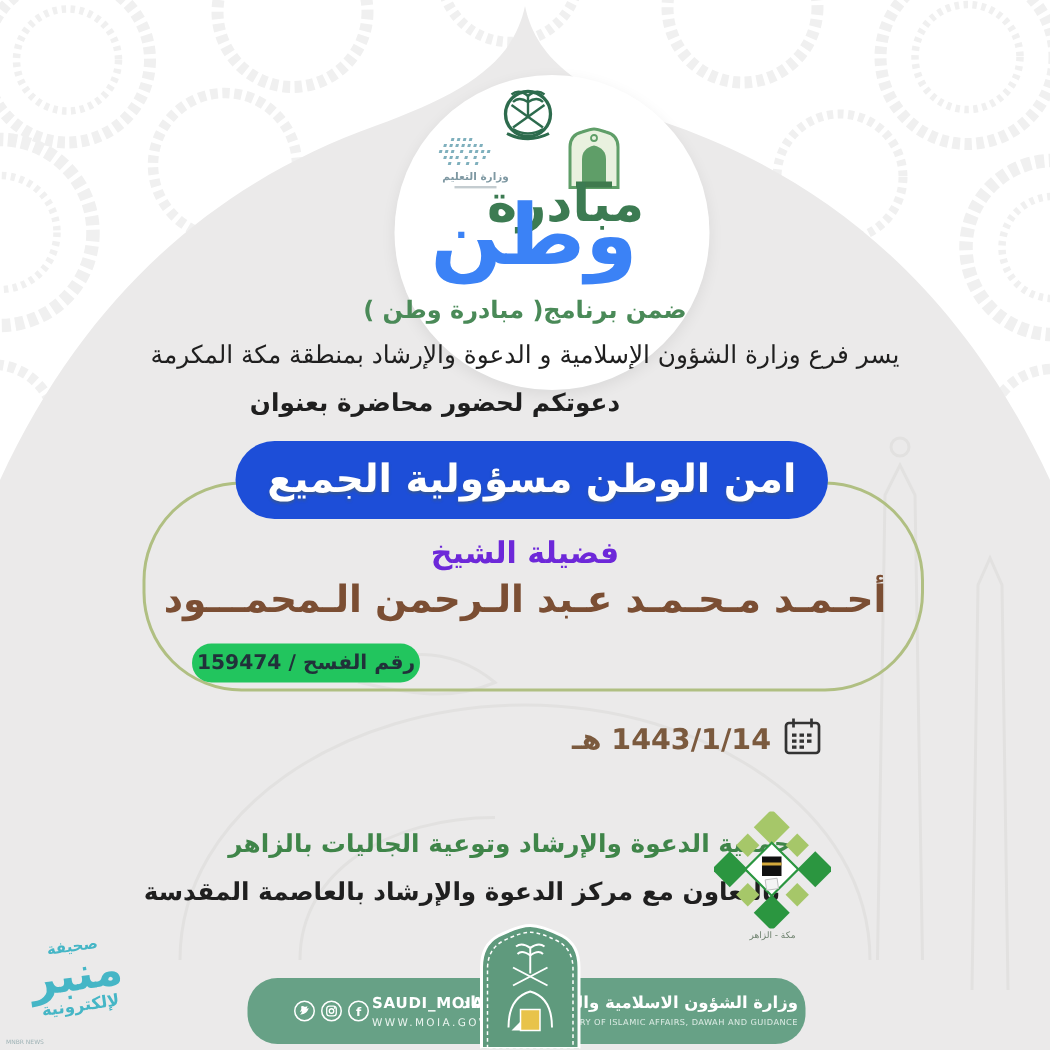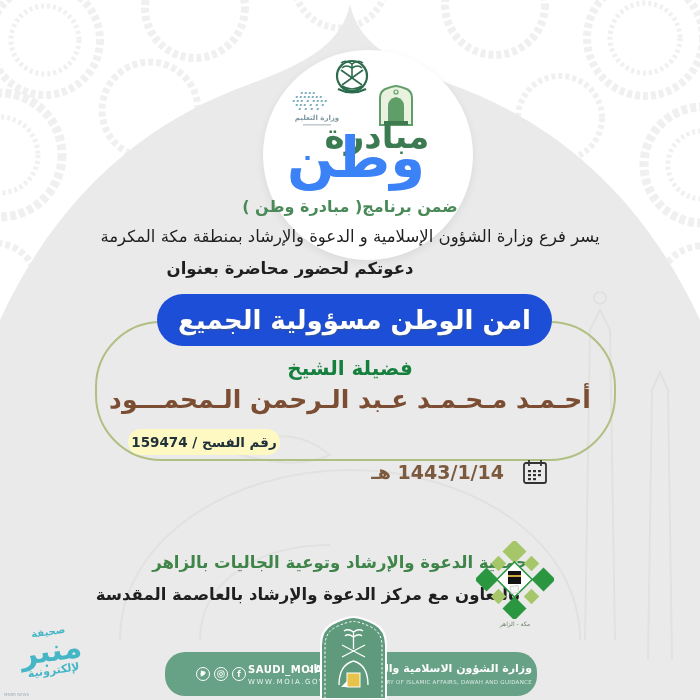--- a/index.html
+++ b/index.html
@@ -15,26 +15,26 @@
   .initiative2{left:256px;top:130px;width:200px;font-size:56px;font-weight:bold;color:#3b82f6;z-index:3;line-height:1;}
   .program{left:0;top:197px;width:700px;font-size:16px;font-weight:bold;color:#4a8a58;z-index:3;}
   .intro1{left:0;top:227px;width:700px;font-size:16.5px;font-weight:normal;color:#1f1f1f;z-index:3;}
   .intro2{left:0;top:259px;width:580px;font-size:16.5px;font-weight:bold;color:#1f1f1f;z-index:3;}
   
   .title-pill{left:157px;top:294px;width:395px;height:52px;border-radius:27px;background:#1d4ed8;
               color:#fff;font-size:26px;font-weight:bold;line-height:52px;z-index:5;
               text-shadow:0 1px 2px rgba(90,100,50,.45);}
   .speaker-box{left:95px;top:321px;width:517px;height:136px;border:2.5px solid #b0bf82;border-radius:66px;
                z-index:4;background:transparent;}
-  .honorific{left:0;top:356px;width:700px;font-size:20px;font-weight:bold;color:#15803d;z-index:5;}
+  .honorific{left:0;top:356px;width:700px;font-size:20px;font-weight:bold;color:#6d28d9;z-index:5;}
   .speaker-name{left:0;top:385px;width:700px;font-size:25px;font-weight:bold;color:#7b4e33;z-index:5;}
-  .permit-pill{left:128px;top:429px;width:152px;height:26px;border-radius:13px;background:#fef9c3;
+  .permit-pill{left:128px;top:429px;width:152px;height:26px;border-radius:13px;background:#22c55e;
                color:#21313a;font-size:13.5px;font-weight:bold;line-height:26px;z-index:6;}
   
-  .date-row{right:152px;top:455px;height:34px;display:flex;align-items:center;gap:18px;z-index:5;}
+  .date-row{right:152px;top:470px;height:34px;display:flex;align-items:flex-end;gap:8px;z-index:5;}
   .date-text{font-size:19px;font-weight:bold;color:#7b5a3e;}
   .tl-row{left:0;top:498px;width:700px;height:36px;display:flex;align-items:center;
           justify-content:space-between;padding:0 186px 0 78px;box-sizing:border-box;z-index:5;}
   .tl-item{display:flex;align-items:center;gap:7px;font-size:18px;font-weight:bold;color:#8a5f3e;}
   
   .assoc{left:30px;top:553px;width:620px;font-size:16.5px;font-weight:bold;color:#3f8549;z-index:5;}
   .coop{left:0;top:585px;width:616px;font-size:16.5px;font-weight:bold;color:#1f1f1f;z-index:5;}
   .rosette{left:476px;top:541px;z-index:5;}
   .rosette-cap{left:468px;top:620px;width:94px;font-size:6px;color:#6b7f6b;z-index:5;}
   

